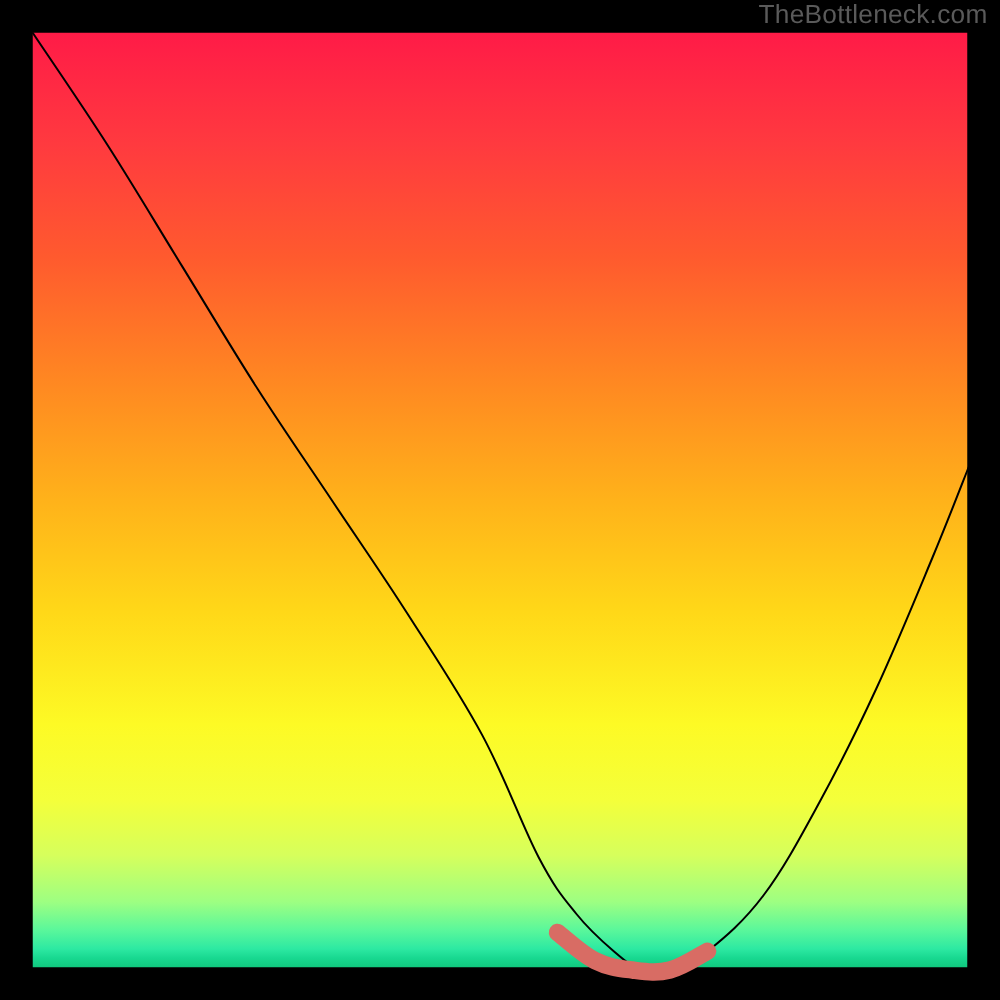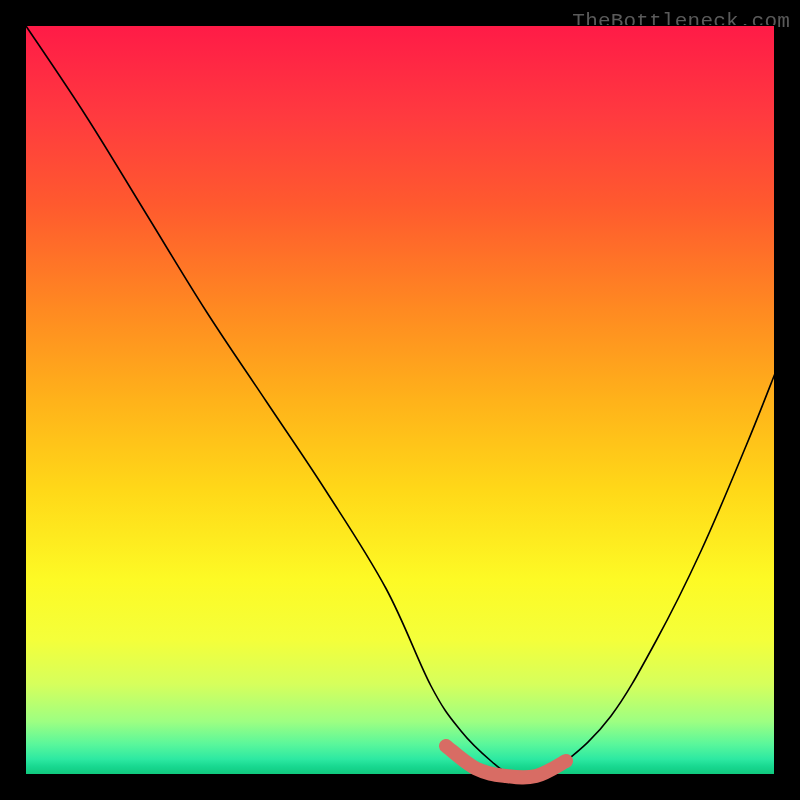--- a/index.html
+++ b/index.html
@@ -56,23 +56,23 @@
   }
   .marker {
     fill: none;
     stroke: #d86c64;
     stroke-width: 14;
     stroke-linecap: round;
     stroke-linejoin: round;
   }
   .watermark {
     position: absolute;
-    top: 10px;
+    top: 0;
     right: 10px;
-    font-family: Liberation Mono, monospace;
+    font-family: Liberation Sans, sans-serif;
     font-size: 21px;
     color: #5a5a5a;
     letter-spacing: 0.2px;
     margin-left: 29px;
   }
 </style>
 </head>
 <body>
 
 <div class="outer">

